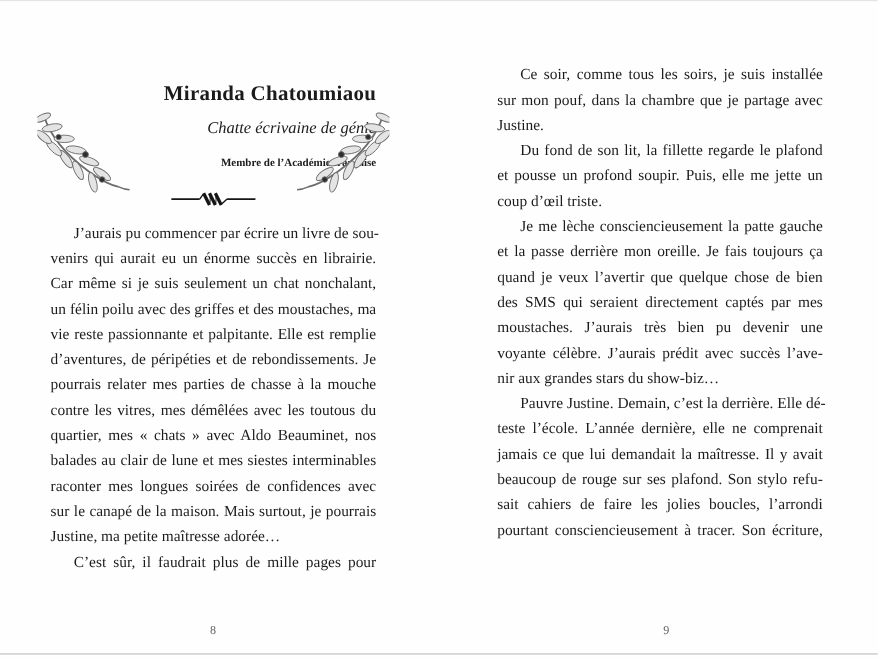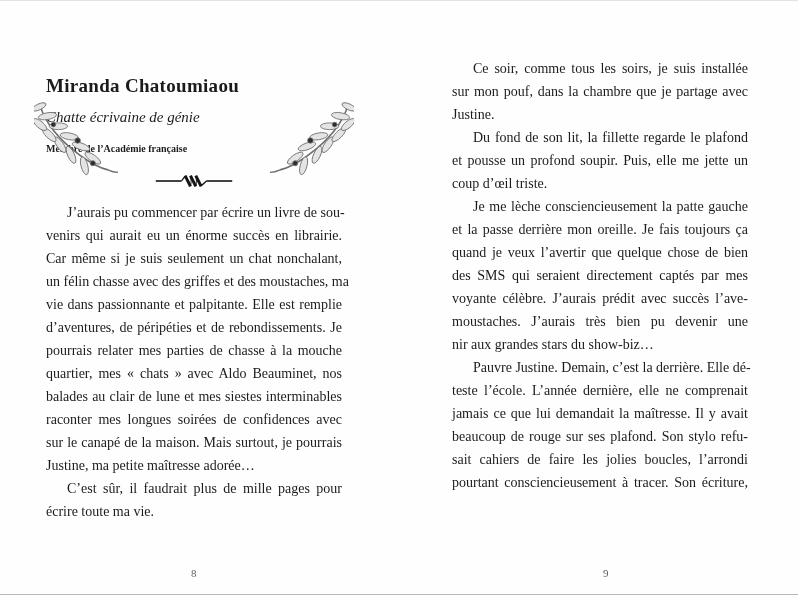--- a/index.html
+++ b/index.html
@@ -12,21 +12,21 @@
   }
   .spread { position:absolute; inset:0; background:#fefefe; }
   .edge-top    { position:absolute; left:0; top:0; width:798px; height:1px; background:#e3e3e3; }
   .edge-bottom { position:absolute; left:0; top:594px; width:798px; height:1px; background:#b9b9b9; }
 
   .page-col { position:absolute; top:0; width:296px; }
   .page-col.left  { left:46px; }
   .page-col.right { left:452px; }
 
   
-  .chapter-head { position:relative; text-align:left; }
+  .chapter-head { position:relative; text-align:right; }
   .author-name { font-size:19px; font-weight:bold; line-height:24px; margin-top:74px; letter-spacing:.3px; }
   .author-role { font-size:15px; font-style:italic; line-height:19px; margin-top:10px; }
   .author-membership { font-size:10px; font-weight:bold; line-height:17px; margin-top:13px; }
   .branch { position:absolute; width:84px; height:88px; top:20px; }
   .branch.left-side  { left:-12px; }
   .branch.right-side { right:-12px; transform:scaleX(-1); }
   .divider { margin-top:15px; height:18px; }
   .divider svg { display:block; margin:0 auto; }
 
   
@@ -118,48 +118,48 @@
             <path d="M47,16 C48,12 48,8 47,4.5" stroke-width="1"></path>
           </g>
         </svg>
       </div>
     </div>
 
     <div class="body-text" id="left-body">
         <div class="line indent">J’aurais pu commencer par écrire un livre de sou-</div>
         <div class="line">venirs qui aurait eu un énorme succès en librairie.</div>
         <div class="line">Car même si je suis seulement un chat nonchalant,</div>
-        <div class="line">un félin chasse avec des griffes et des moustaches, ma</div>
-        <div class="line">vie dans passionnante et palpitante. Elle est remplie</div>
+        <div class="line">un félin poilu avec des griffes et des moustaches, ma</div>
+        <div class="line">vie reste passionnante et palpitante. Elle est remplie</div>
         <div class="line">d’aventures, de péripéties et de rebondissements. Je</div>
         <div class="line">pourrais relater mes parties de chasse à la mouche</div>
+        <div class="line">contre les vitres, mes démêlées avec les toutous du</div>
         <div class="line">quartier, mes « chats » avec Aldo Beauminet, nos</div>
         <div class="line">balades au clair de lune et mes siestes interminables</div>
         <div class="line">raconter mes longues soirées de confidences avec</div>
         <div class="line">sur le canapé de la maison. Mais surtout, je pourrais</div>
         <div class="line para-end">Justine, ma petite maîtresse adorée…</div>
         <div class="line indent">C’est sûr, il faudrait plus de mille pages pour</div>
-        <div class="line para-end">écrire toute ma vie.</div>
       </div>
   </div>
 
   <div class="page-col right">
     <div class="body-text" id="right-body">
         <div class="line indent">Ce soir, comme tous les soirs, je suis installée</div>
         <div class="line">sur mon pouf, dans la chambre que je partage avec</div>
         <div class="line para-end">Justine.</div>
         <div class="line indent">Du fond de son lit, la fillette regarde le plafond</div>
         <div class="line">et pousse un profond soupir. Puis, elle me jette un</div>
         <div class="line para-end">coup d’œil triste.</div>
         <div class="line indent">Je me lèche consciencieusement la patte gauche</div>
         <div class="line">et la passe derrière mon oreille. Je fais toujours ça</div>
         <div class="line">quand je veux l’avertir que quelque chose de bien</div>
         <div class="line">des SMS qui seraient directement captés par mes</div>
+        <div class="line">moustaches. J’aurais très bien pu devenir une</div>
         <div class="line">voyante célèbre. J’aurais prédit avec succès l’ave-</div>
-        <div class="line">moustaches. J’aurais très bien pu devenir une</div>
         <div class="line para-end">nir aux grandes stars du show-biz…</div>
         <div class="line indent">Pauvre Justine. Demain, c’est la derrière. Elle dé-</div>
         <div class="line">teste l’école. L’année dernière, elle ne comprenait</div>
         <div class="line">jamais ce que lui demandait la maîtresse. Il y avait</div>
         <div class="line">beaucoup de rouge sur ses plafond. Son stylo refu-</div>
         <div class="line">sait cahiers de faire les jolies boucles, l’arrondi</div>
         <div class="line">pourtant consciencieusement à tracer. Son écriture,</div>
       </div>
   </div>
 

